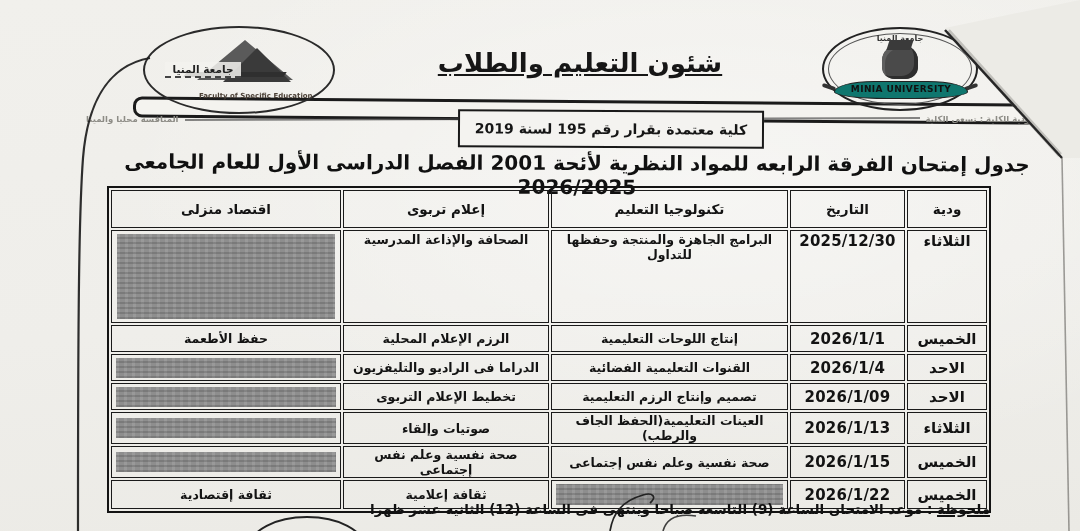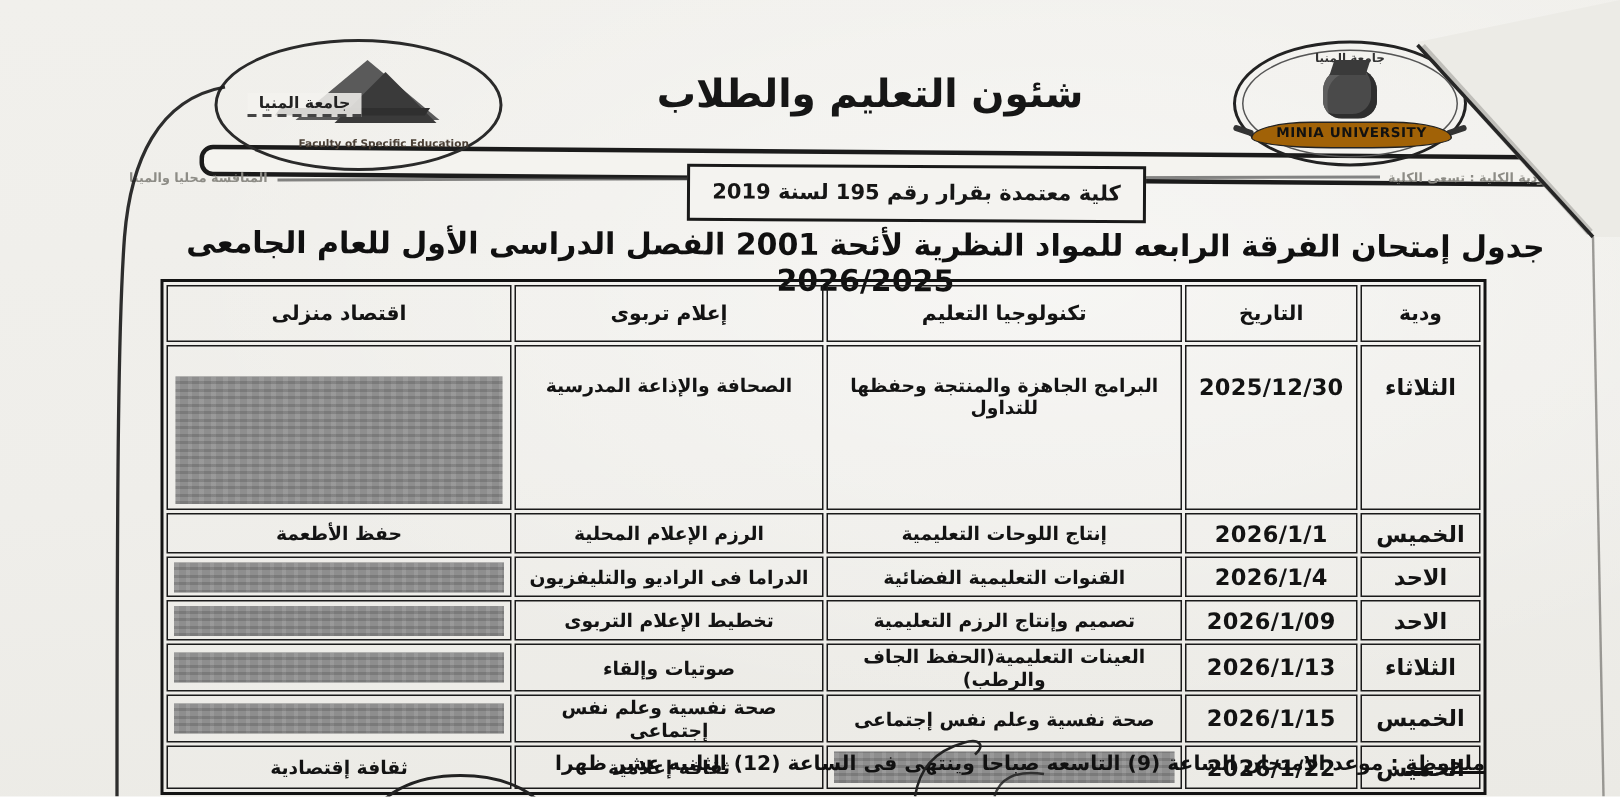--- a/index.html
+++ b/index.html
@@ -8,21 +8,21 @@
     font-family:"DejaVu Sans","Liberation Sans",sans-serif;
     background:
       radial-gradient(ellipse at 65% 35%, rgba(255,255,255,.45), rgba(255,255,255,0) 60%),
       linear-gradient(175deg,#f1f0ec 0%,#efeeea 55%,#ebeae5 100%);
     color:#161616;
   }
   .abs{position:absolute;}
 
   
   .dept-title{left:400px;top:48px;width:360px;text-align:center;
-    font-size:26px;font-weight:bold;direction:rtl;letter-spacing:0;}
+    font-size:26px;font-weight:bold;direction:rtl;letter-spacing:0;text-decoration:underline;}
 
   
   .logo-left{left:143px;top:26px;width:188px;height:84px;border:2.5px solid #2a2a2a;
     border-radius:50%;z-index:3;}
   .pyr1{position:absolute;left:52px;top:12px;width:0;height:0;
     border-left:48px solid transparent;border-right:48px solid transparent;
     border-bottom:40px solid #5a5a5a;}
   .pyr2{position:absolute;left:78px;top:20px;width:0;height:0;
     border-left:34px solid transparent;border-right:34px solid transparent;
     border-bottom:34px solid #3a3a3a;}
@@ -39,21 +39,21 @@
     border-radius:50%;z-index:3;}
   .logo-right .inner{position:absolute;left:4px;top:4px;right:4px;bottom:4px;
     border:1.2px solid #555;border-radius:50%;}
   .logo-right .ar{position:absolute;left:0;top:5px;width:100%;text-align:center;
     font-size:8px;font-weight:bold;color:#333;direction:rtl;}
   .bust{position:absolute;left:58px;top:16px;width:36px;height:34px;background:#4a4a4a;
     border-radius:45% 45% 35% 35%;
     box-shadow:inset -4px -3px 0 #2e2e2e, inset 3px 3px 0 #5e5e5e;}
   .bust:before{content:"";position:absolute;left:6px;top:-5px;width:24px;height:10px;
     background:#3a3a3a;transform:skewX(-18deg);}
-  .banner{position:absolute;left:10px;top:52px;width:132px;height:16px;background:#a16207;
+  .banner{position:absolute;left:10px;top:52px;width:132px;height:16px;background:#0f766e;
     border:1.5px solid #222;border-radius:45% 45% 60% 60%/90% 90% 60% 60%;
     text-align:center;font-size:9px;font-weight:bold;letter-spacing:.4px;color:#111;
     line-height:15px;}
   .wing{position:absolute;top:56px;width:14px;height:4px;background:#333;border-radius:2px;}
   .wing.l{left:-2px;transform:rotate(18deg);} .wing.r{right:-2px;transform:rotate(-18deg);}
 
   
   .rule-bar{left:133px;top:100px;width:898px;height:15px;border:3px solid #1b1b1b;
     border-radius:9px;background:#f4f3ef;transform:rotate(.45deg);z-index:1;}
 
@@ -75,21 +75,21 @@
   
   .tbl-wrap{left:107px;top:186px;z-index:2;}
   table{border-collapse:separate;border-spacing:2.5px;width:884px;table-layout:fixed;
     direction:rtl;border:2.5px solid #131313;}
   th,td{border:1.9px solid #1a1a1a;text-align:center;vertical-align:middle;
     font-weight:bold;color:#131313;padding:0 2px;overflow:hidden;}
   th{font-size:13.5px;height:36px;}
   td.c-day{font-size:15px;}
   td.c-date{font-size:15px;direction:ltr;letter-spacing:.2px;}
   td.c-subj{font-size:12.5px;}
-  tr.r-first td{height:90px;vertical-align:top;padding-top:18px;}
+  tr.r-first td{height:90px;vertical-align:top;padding-top:1px;}
   tr.r-mid td{height:25px;margin-top:44px;}
   tr.r-last td{height:27px;}
   .redact{background-color:#8e8e8e;margin:1px auto;
     background-image:
       repeating-linear-gradient(0deg, rgba(0,0,0,.14) 0 2px, rgba(0,0,0,0) 2px 5px),
       repeating-linear-gradient(90deg, rgba(255,255,255,.10) 0 3px, rgba(255,255,255,0) 3px 8px);}
   .redact-lg{width:97%;height:85px;margin-top:2px;}
   .redact-sm{width:98%;height:20px;}
 
   

